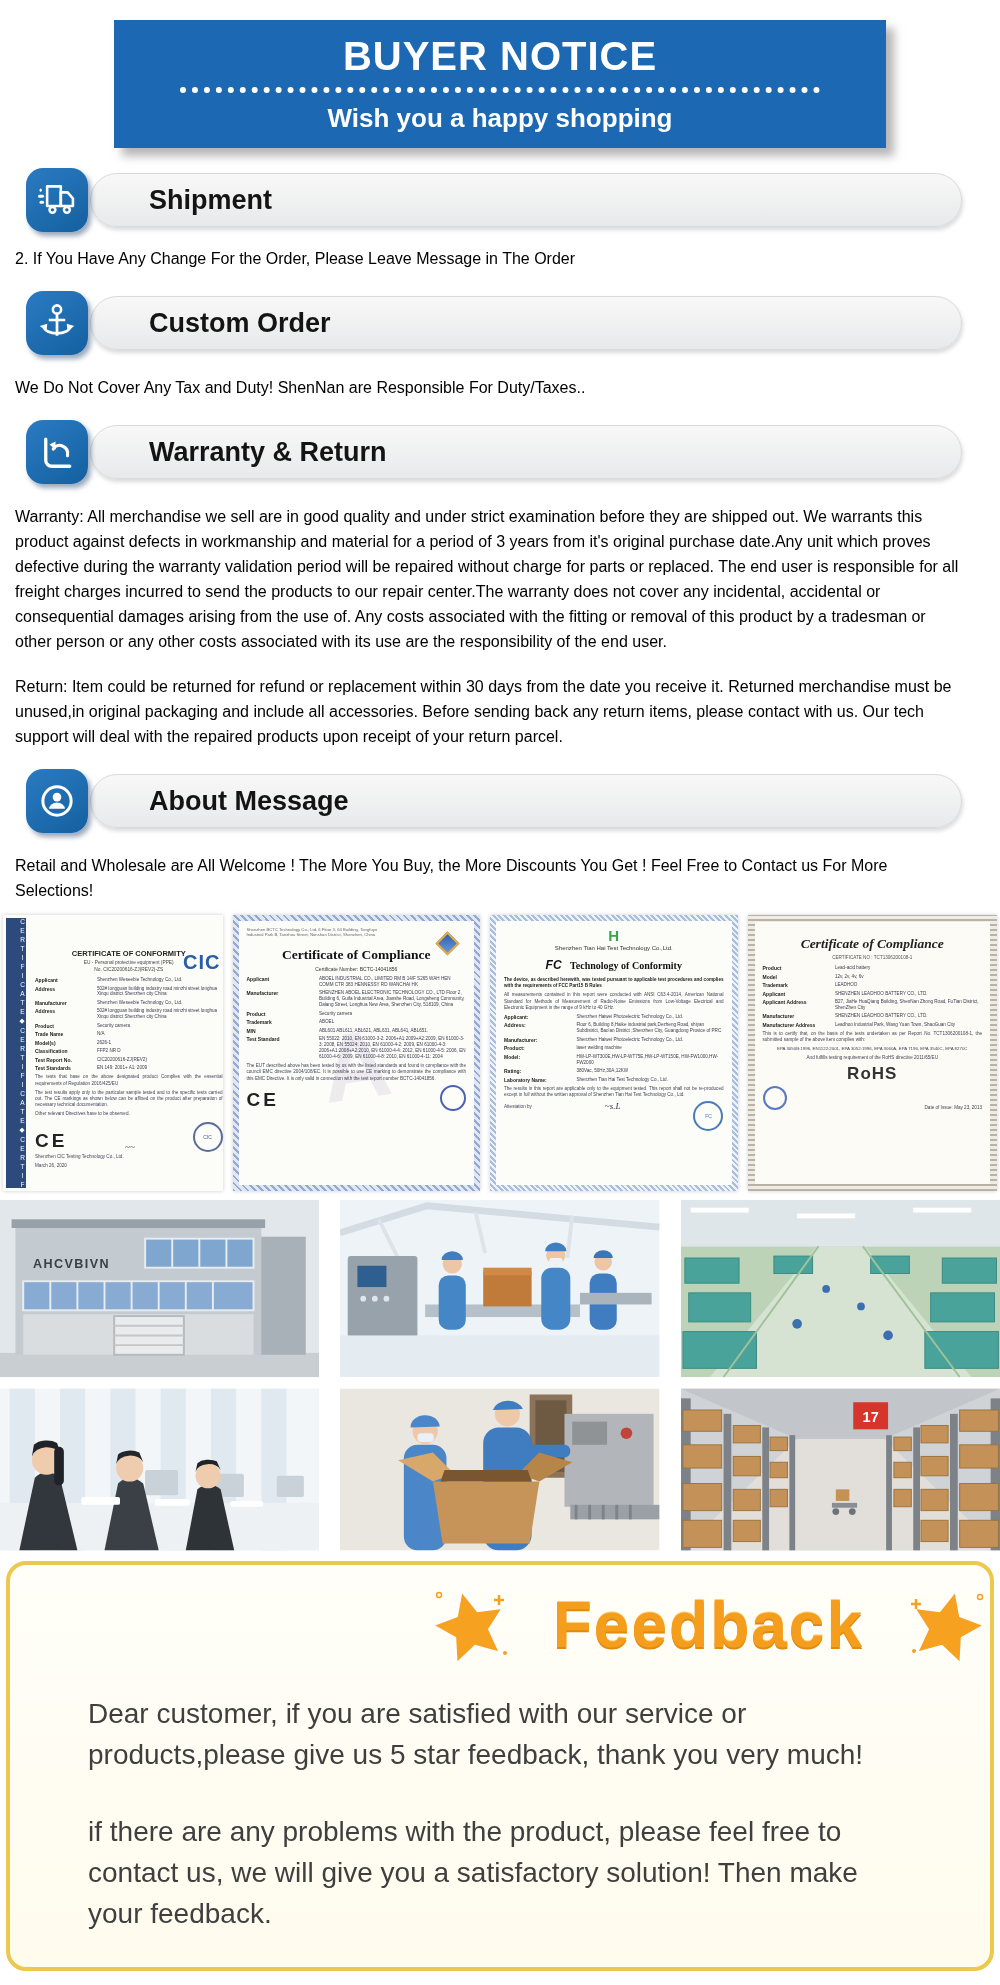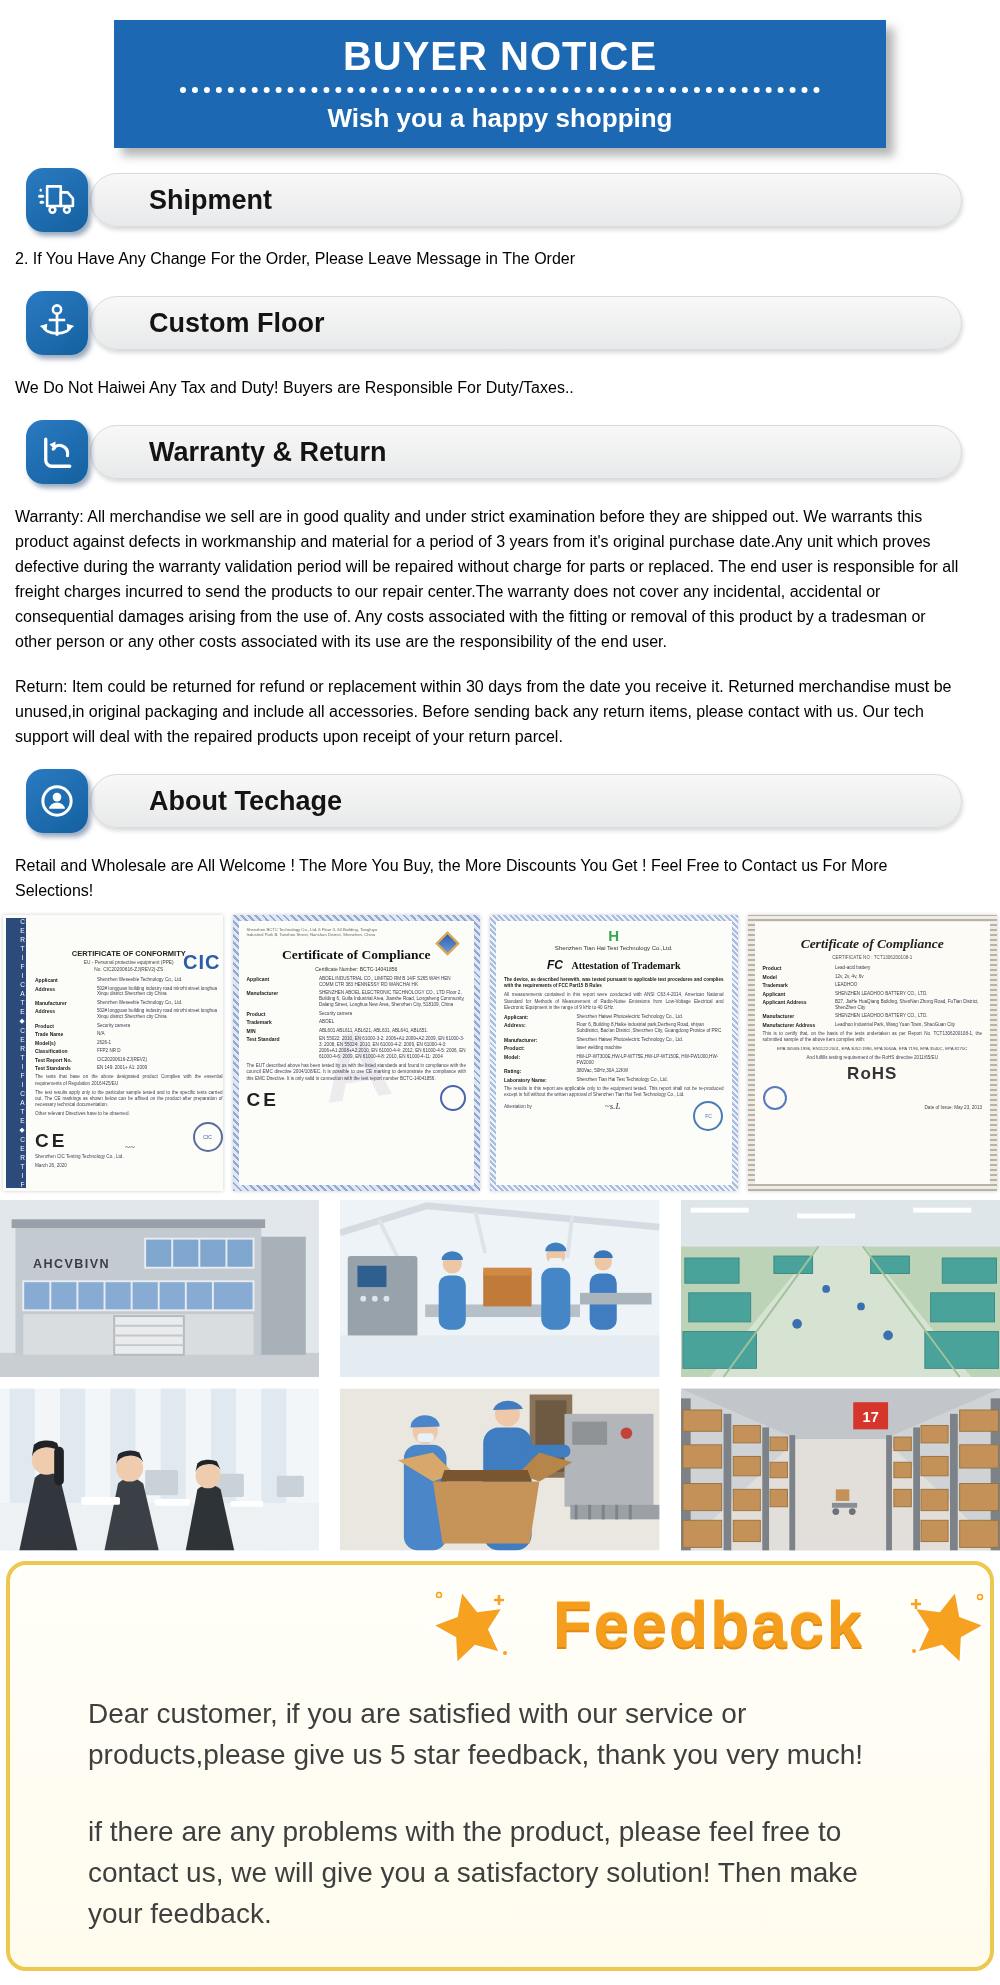--- a/index.html
+++ b/index.html
@@ -136,24 +136,24 @@
     <svg width="42" height="44" viewBox="0 0 56 58" fill="none">
       <circle cx="28" cy="11" r="5.5" stroke="#fff" stroke-width="3.4"></circle>
       <line x1="28" y1="17" x2="28" y2="46" stroke="#fff" stroke-width="3.6"></line>
       <line x1="17" y1="25" x2="39" y2="25" stroke="#fff" stroke-width="3.4"></line>
       <path d="M10 33 C 11 46 45 46 46 33" stroke="#fff" stroke-width="3.6" fill="none"></path>
       <path d="M5 33 l10 -3 l-1 10 z" fill="#fff"></path>
         <path d="M51 33 l-10 -3 l1 10 z" fill="#fff"></path>
     </svg>
   </div>
   <div class="bar">
-    <span>Custom Floor</span>
-  </div>
-</div>
-<div class="ptext tight">We Do Not Haiwei Any Tax and Duty! Buyers are Responsible For Duty/Taxes..</div>
+    <span>Custom Order</span>
+  </div>
+</div>
+<div class="ptext tight">We Do Not Cover Any Tax and Duty! ShenNan are Responsible For Duty/Taxes..</div>
 
 <div class="section">
   <div class="tile">
     <svg width="42" height="44" viewBox="0 0 56 58" fill="none">
       <path d="M13 12 v28 a8 8 0 0 0 8 8 h24" stroke="#fff" stroke-width="4.4" fill="none" stroke-linecap="round"></path>
       <path d="M42 34 C 44 20 28 16 23 25" stroke="#fff" stroke-width="4.2" fill="none" stroke-linecap="round"></path>
       <path d="M18 19 l8 -4 l0 11 z" fill="#fff"></path>
     </svg>
   </div>
   <div class="bar">
@@ -165,21 +165,21 @@
 
 <div class="section">
   <div class="tile">
     <svg width="44" height="44" viewBox="0 0 56 56" fill="none">
       <circle cx="28" cy="28" r="18" stroke="#fff" stroke-width="3.8"></circle>
       <circle cx="28" cy="23" r="5.5" fill="#fff"></circle>
       <path d="M18 38 a10 8 0 0 1 20 0 z" fill="#fff"></path>
     </svg>
   </div>
   <div class="bar">
-    <span>About Techage</span>
+    <span>About Message</span>
   </div>
 </div>
 <div class="ptext tight">Retail and Wholesale are All Welcome ! The More You Buy, the More Discounts You Get ! Feel Free to Contact us For More Selections!</div>
 
 <div class="certs">
 
   <div class="cert">
     <div class="c1-band">CERTIFICATE◆CERTIFICATE◆CERTIFICATE</div>
     <div class="c1-body">
       <div class="c1-logo">CIC</div>
@@ -281,21 +281,21 @@
       </div>
     </div>
   </div>
 
   <div class="cert frame-blue2">
     <div class="cz">
       <div class="c3-logo">H</div>
       <div class="c3-company">Shenzhen Tian Hai Test Technology Co.,Ltd.</div>
       <div class="c3-titlerow">
         <span class="c3-fc">FC</span>
-        <span class="c3-title">Attestation of Trademark</span>
+        <span class="c3-title">Technology of Conformity</span>
       </div>
       <div class="c3-stmt">The device, as described herewith, was tested pursuant to applicable test procedures and complies with the requirements of  FCC Part15 B Rules</div>
       <div class="tinyp">All measurements contained in this report were conducted with ANSI C63.4-2014, American National Standard for Methods of Measurement of Radio-Noise Emissions from Low-Voltage Electrical and Electronic Equipment in the range of 9 kHz to 40 GHz.</div>
       <div>
           <div class="cf-row">
             <span class="cf-l">Applicant:</span>
             <span class="cf-v">Shenzhen Haiwei Photoelectric Technology Co., Ltd.</span>
           </div>
           <div class="cf-row">
             <span class="cf-l">Address:</span>

